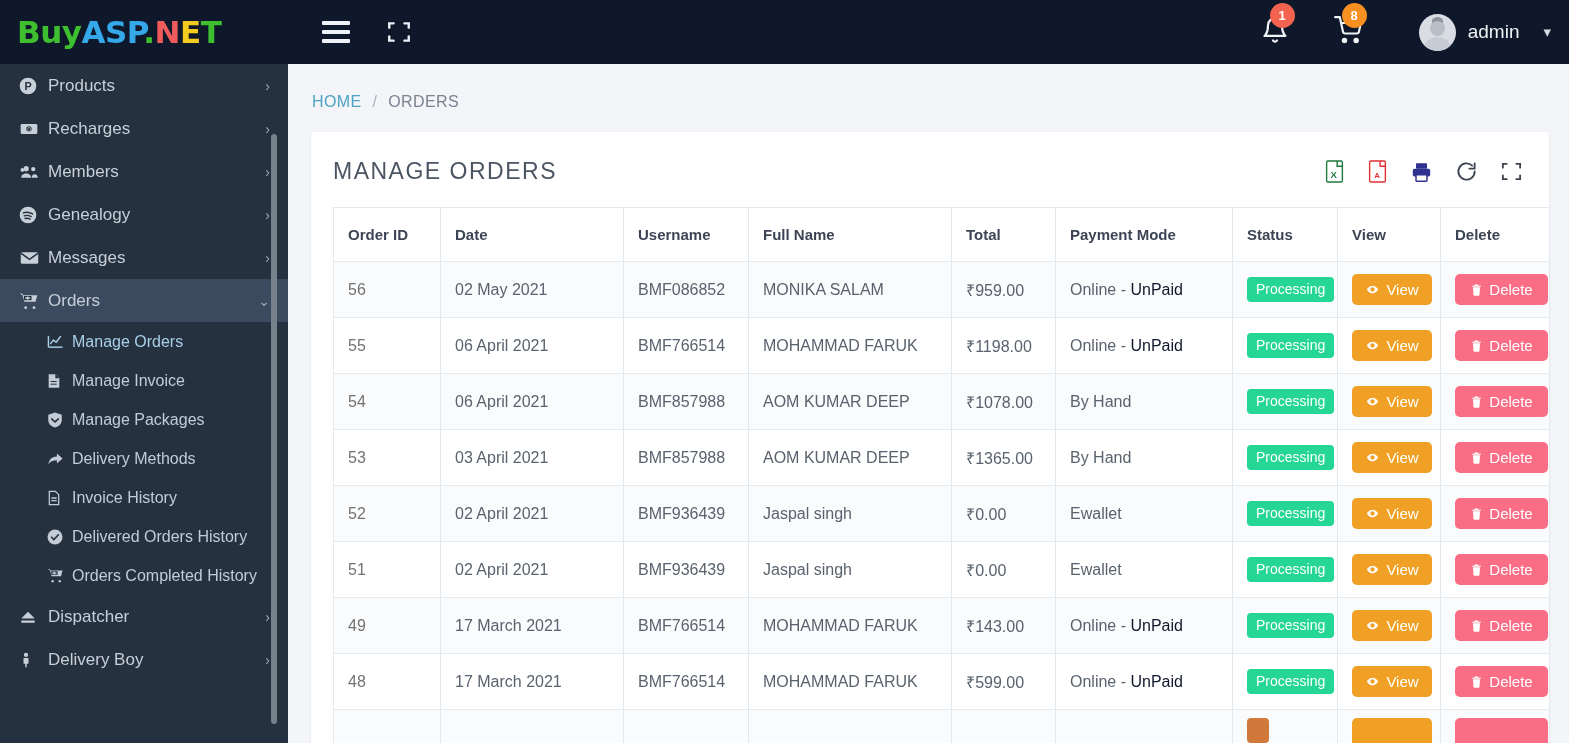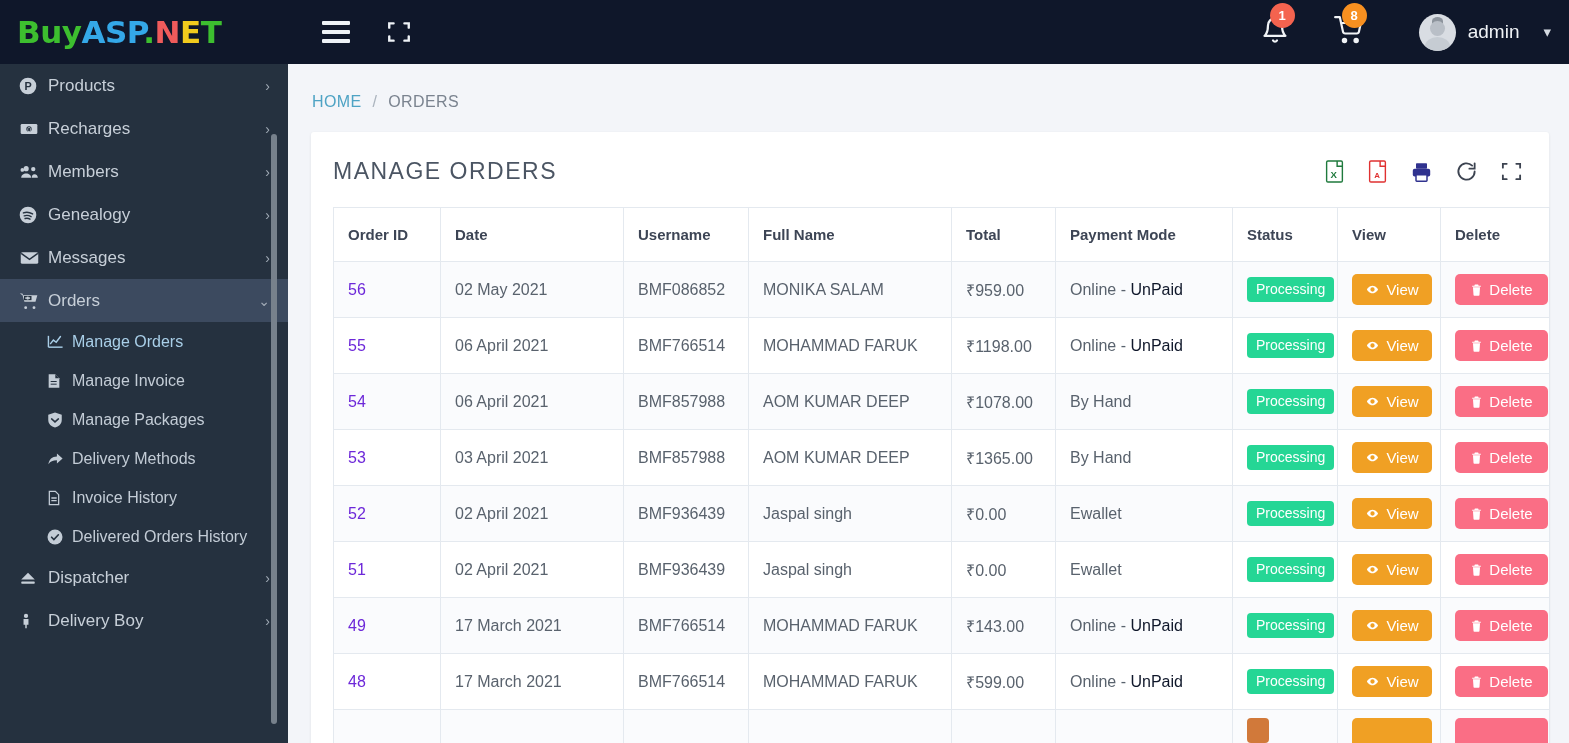--- a/index.html
+++ b/index.html
@@ -157,21 +157,21 @@
   .col-id    { width: 107px; }
   .col-date  { width: 183px; }
   .col-user  { width: 125px; }
   .col-name  { width: 203px; }
   .col-total { width: 104px; }
   .col-pay   { width: 177px; }
   .col-stat  { width: 105px; }
   .col-view  { width: 103px; }
   .col-del   { width: 109px; }
 
-  .oid { color: #6d28d9; cursor: pointer; }
+  .oid { color: #737373; cursor: pointer; }
   .pm-unpaid { color: #0f172a; }
   .pm-dash { color: #59626d; }
 
   .badge-status {
     display: inline-block; background: #25d695; color: #fff;
     font-size: 14px; padding: 4px 9px 5px; border-radius: 4px;
     white-space: nowrap;
   }
   .btn {
     display: inline-flex; align-items: center; justify-content: center; gap: 6px;
@@ -366,20 +366,33 @@
           <span>Invoice History</span>
         </li>
         <li class="sub-item">
           <span class="si-icon">
             <svg width="18" height="18" viewBox="0 0 24 24" fill="#c3ccd6">
                 <circle cx="12" cy="12" r="10"></circle>
                 <path d="M7.5 12.3l3 3 6-6.3" stroke="#25313f" stroke-width="2.2" fill="none" stroke-linecap="round"></path>
               </svg>
           </span>
           <span>Delivered Orders History</span>
+        </li>
+        <li class="sub-item">
+          <span class="si-icon">
+            <svg width="19" height="17" viewBox="0 0 24 24" fill="#c3ccd6">
+                <path d="M1 3h3l1 2h17l-2.2 8H6.5L4.2 5"></path>
+                <rect x="6" y="6" width="9" height="5" fill="#25313f"></rect>
+                <rect x="9.3" y="6.7" width="2.2" height="3.6" fill="#c3ccd6"></rect>
+                <rect x="7.5" y="7.6" width="5.8" height="1.8" fill="#c3ccd6"></rect>
+                <circle cx="8" cy="20" r="1.7"></circle>
+                <circle cx="18" cy="20" r="1.7"></circle>
+              </svg>
+          </span>
+          <span>Orders Completed History</span>
         </li>
       </ul>
 
       <li class="menu-item">
         <span class="mi-icon">
           <svg width="20" height="18" viewBox="0 0 24 24" fill="#c7cfd8">
               <path d="M12 5l9 9H3z"></path>
               <rect x="3" y="16.5" width="18" height="3" rx="1"></rect>
             </svg>
         </span>

